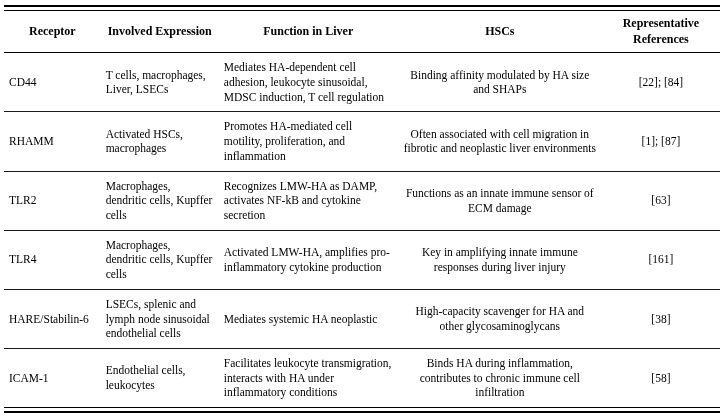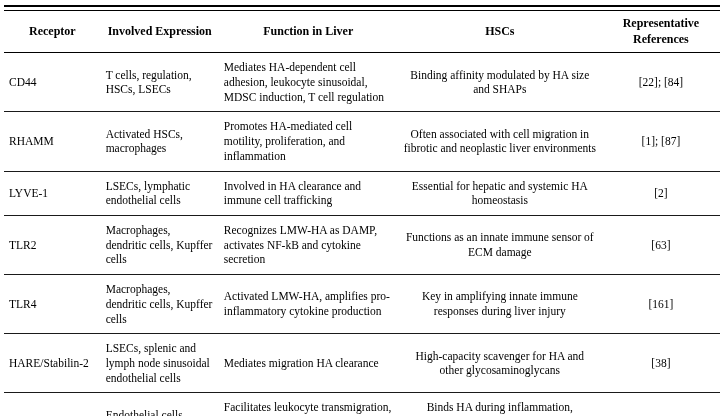--- a/index.html
+++ b/index.html
@@ -69,57 +69,50 @@
         <th>Receptor</th>
         <th>Involved Expression</th>
         <th>Function in Liver</th>
         <th>HSCs</th>
         <th>Representative References</th>
       </tr>
     </thead>
     <tbody>
       <tr>
         <td>CD44</td>
-        <td>T cells, regulation, HSCs, LSECs</td>
+        <td>T cells, macrophages, Liver, LSECs</td>
         <td>Mediates HA-dependent cell adhesion, leukocyte sinusoidal, MDSC induction, T cell regulation</td>
         <td class="center">Binding affinity modulated by HA size and SHAPs</td>
         <td class="center">[22]; [84]</td>
       </tr>
       <tr>
         <td>RHAMM</td>
         <td>Activated HSCs, macrophages</td>
         <td>Promotes HA-mediated cell motility, proliferation, and inflammation</td>
         <td class="center">Often associated with cell migration in fibrotic and neoplastic liver environments</td>
         <td class="center">[1]; [87]</td>
-      </tr>
-      <tr>
-        <td>LYVE-1</td>
-        <td>LSECs, lymphatic endothelial cells</td>
-        <td>Involved in HA clearance and immune cell trafficking</td>
-        <td class="center">Essential for hepatic and systemic HA homeostasis</td>
-        <td class="center">[2]</td>
       </tr>
       <tr>
         <td>TLR2</td>
         <td>Macrophages, dendritic cells, Kupffer cells</td>
         <td>Recognizes LMW-HA as DAMP, activates NF-kB and cytokine secretion</td>
         <td class="center">Functions as an innate immune sensor of ECM damage</td>
         <td class="center">[63]</td>
       </tr>
       <tr>
         <td>TLR4</td>
         <td>Macrophages, dendritic cells, Kupffer cells</td>
         <td>Activated LMW-HA, amplifies pro-inflammatory cytokine production</td>
         <td class="center">Key in amplifying innate immune responses during liver injury</td>
         <td class="center">[161]</td>
       </tr>
       <tr>
-        <td>HARE/Stabilin-2</td>
+        <td>HARE/Stabilin-6</td>
         <td>LSECs, splenic and lymph node sinusoidal endothelial cells</td>
-        <td>Mediates migration HA clearance</td>
+        <td>Mediates systemic HA neoplastic</td>
         <td class="center">High-capacity scavenger for HA and other glycosaminoglycans</td>
         <td class="center">[38]</td>
       </tr>
       <tr>
         <td>ICAM-1</td>
         <td>Endothelial cells, leukocytes</td>
         <td>Facilitates leukocyte transmigration, interacts with HA under inflammatory conditions</td>
         <td class="center">Binds HA during inflammation, contributes to chronic immune cell infiltration</td>
         <td class="center">[58]</td>
       </tr>

